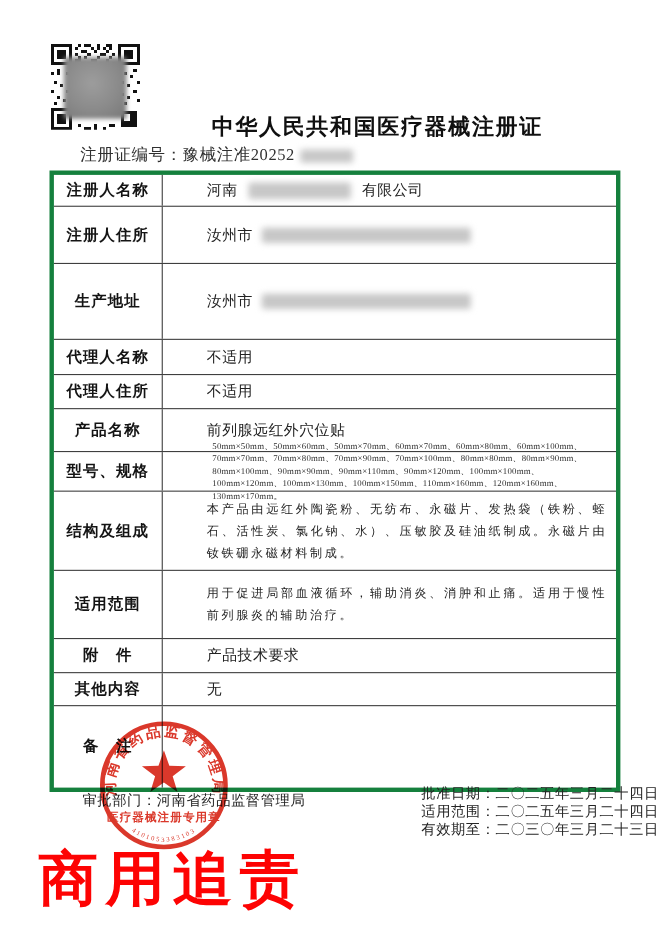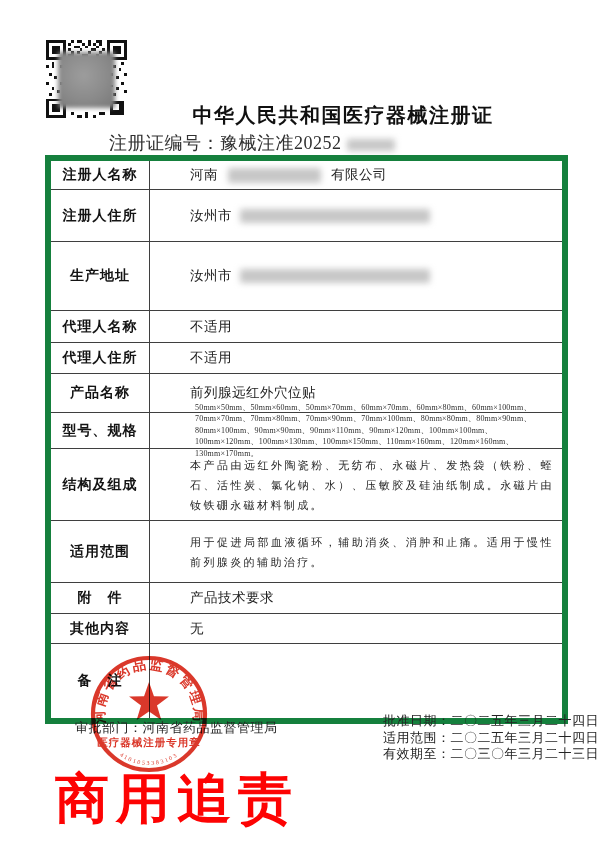--- a/index.html
+++ b/index.html
@@ -10,26 +10,26 @@
   .qr{position:absolute;left:45px;top:40px;width:83px;height:78px;}
   .qr svg{width:100%;height:100%;}
   .qr-blur{position:absolute;left:13px;top:12px;width:57px;height:56px;
            background:radial-gradient(circle at 45% 42%, #9d9d9d 0%, #8a8a8a 55%, #777 100%);
            filter:blur(2px);}
 
   
   .title{position:absolute;left:130px;top:102px;width:426px;text-align:center;
          font-family:"Liberation Sans",sans-serif;font-weight:700;font-size:20px;
          letter-spacing:1.5px;color:#101010;white-space:nowrap;}
-  .regno{position:absolute;left:73px;top:131px;font-size:18px;color:#303030;letter-spacing:.5px;margin-left:36px;}
+  .regno{position:absolute;left:73px;top:131px;font-size:15px;color:#303030;letter-spacing:.5px;}
   .redact{display:inline-block;vertical-align:middle;background:#c7c7c7;filter:blur(3px);border-radius:2px;}
   .regno .redact{width:48px;height:12px;margin-left:5px;}
 
   
-  .cert-table{position:absolute;left:45px;top:155px;width:511px;border:6px solid #15803d;}
+  .cert-table{position:absolute;left:45px;top:155px;width:511px;border:4px solid #15803d;}
   .row{display:flex;box-sizing:border-box;border-bottom:1px solid #3f3f3f;}
   .row:last-child{border-bottom:none;}
   .cell-label{flex:0 0 98px;width:98px;border-right:1px solid #3f3f3f;
               display:flex;align-items:center;justify-content:center;text-align:center;
               font-family:"Liberation Sans",sans-serif;font-weight:700;font-size:14px;
               letter-spacing:1px;color:#141414;}
   .cell-value{flex:1;display:flex;align-items:center;padding:2px 8px;font-size:13.5px;
               color:#222;letter-spacing:.5px;min-width:0;margin-left:32px;}
   .v-redact-mid{width:93px;height:15px;margin:0 10px;}
   .v-redact-long{width:190px;height:14px;margin-left:8px;}
@@ -43,21 +43,21 @@
   .footer-dates{position:absolute;left:383px;top:713px;font-size:13px;line-height:16.5px;
                 color:#242424;letter-spacing:.5px;}
   .footer-dates div{white-space:nowrap;}
 
   
   .stamp{position:absolute;left:86px;top:651px;width:126px;height:126px;
          mix-blend-mode:multiply;opacity:.93;}
 
   
   .watermark{position:absolute;left:35px;top:763px;font-family:"Liberation Sans",sans-serif;
-             font-weight:900;font-size:54px;letter-spacing:7px;color:#fd0303;white-space:nowrap;margin-left:20px;}
+             font-weight:900;font-size:54px;letter-spacing:7px;color:#fd0303;white-space:nowrap;}
 </style>
 </head>
 <body>
 
 <div class="page">
 
   <div class="qr">
     <svg viewBox="0 0 29 28" shape-rendering="crispEdges">
       <rect x="0" y="0" width="29" height="28" fill="#fff"></rect>
 

